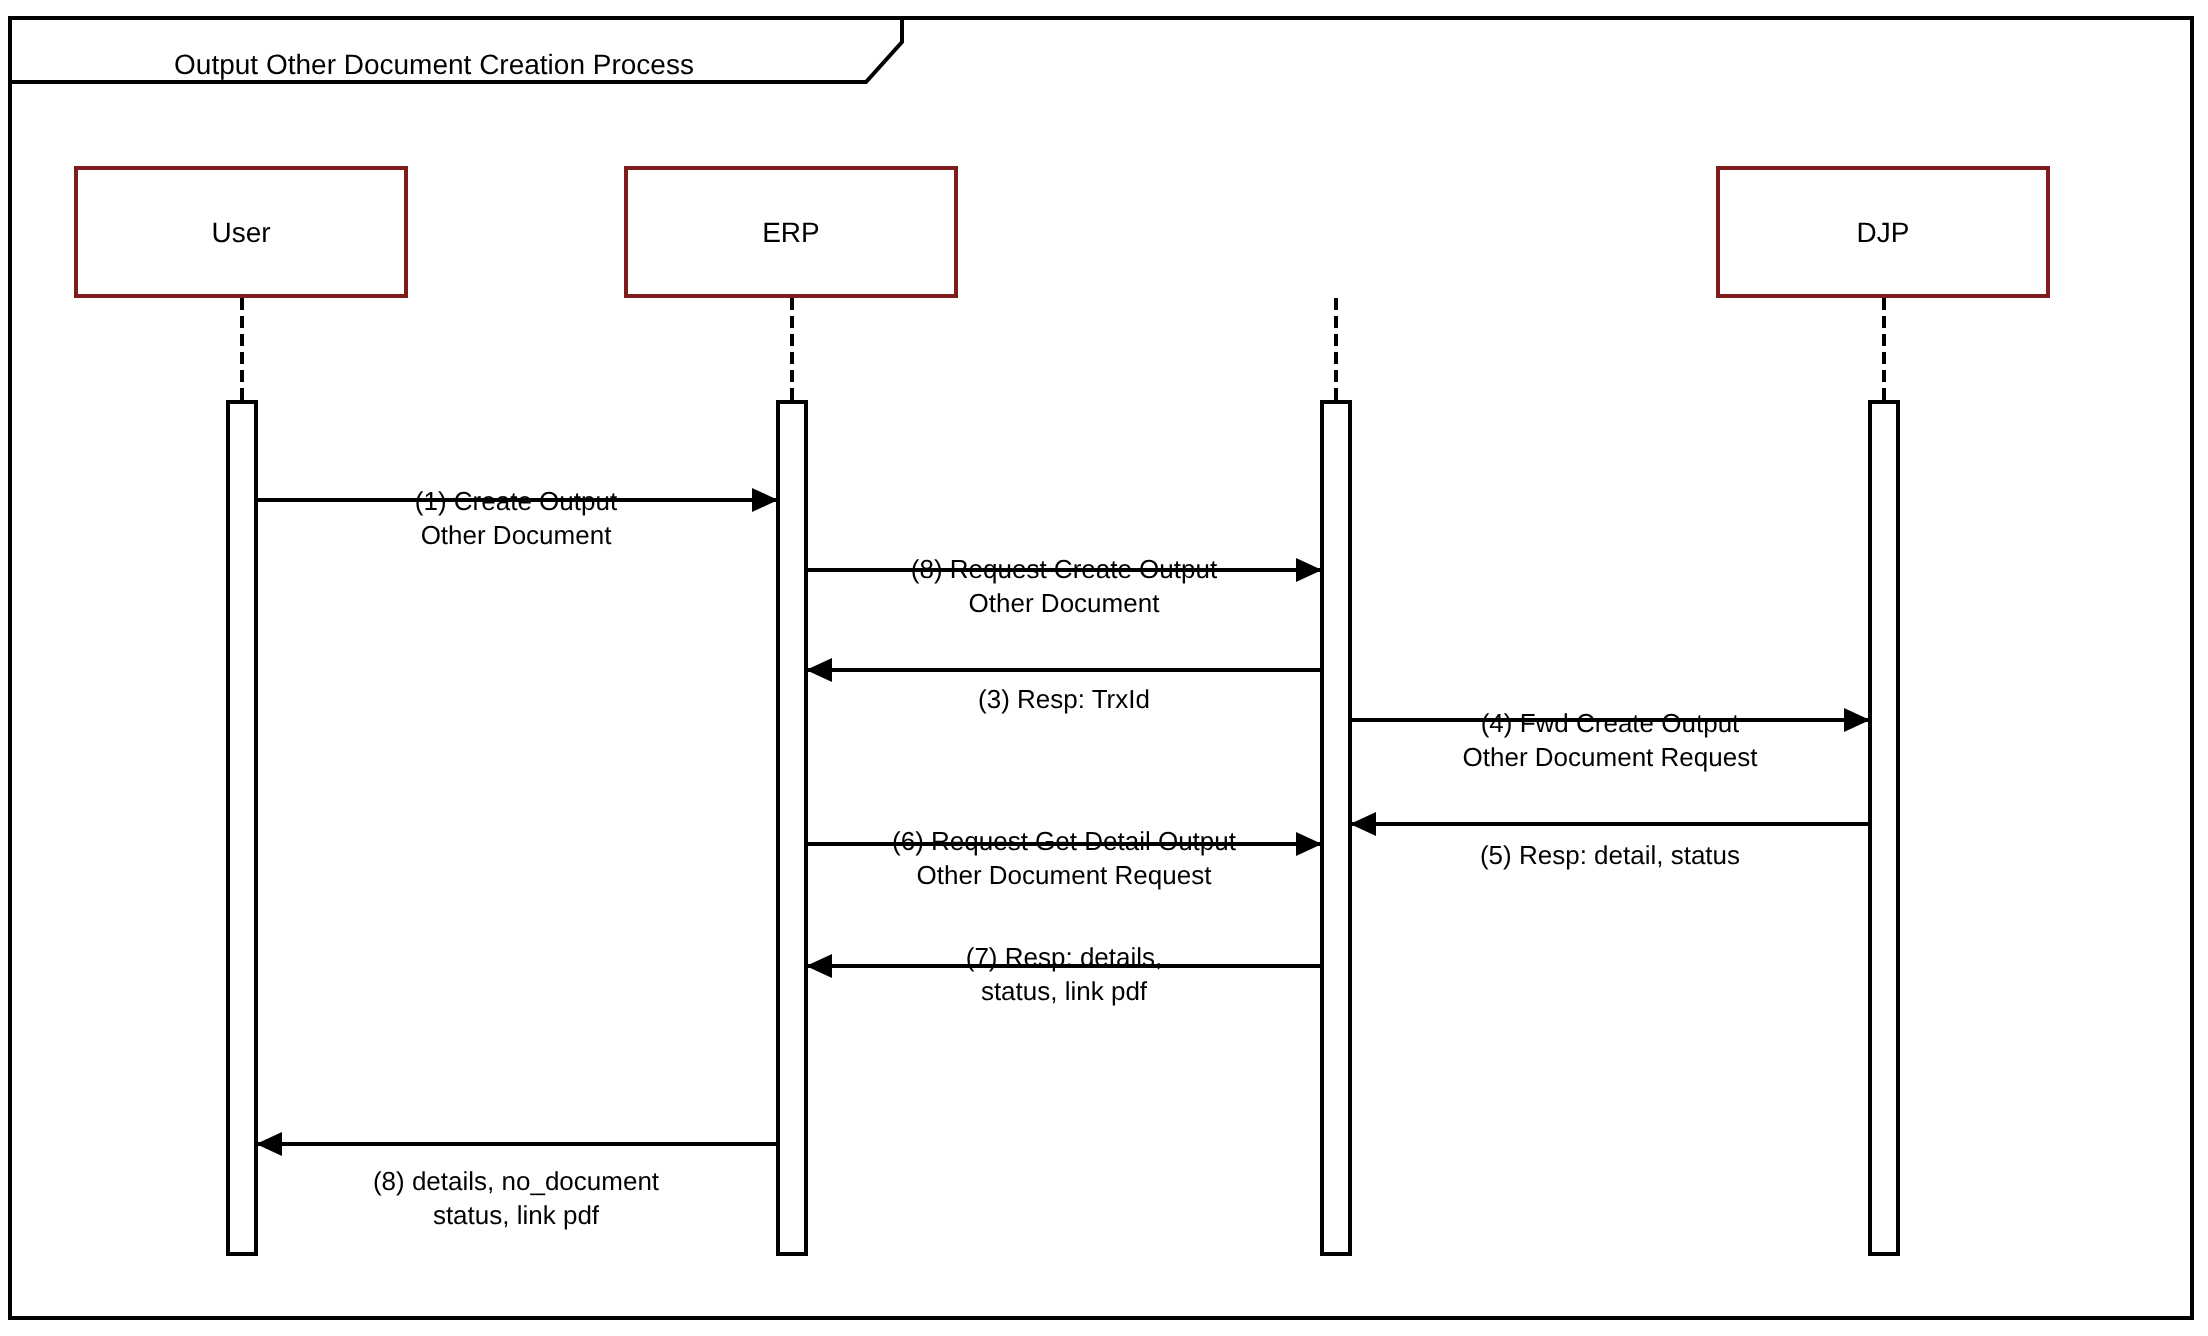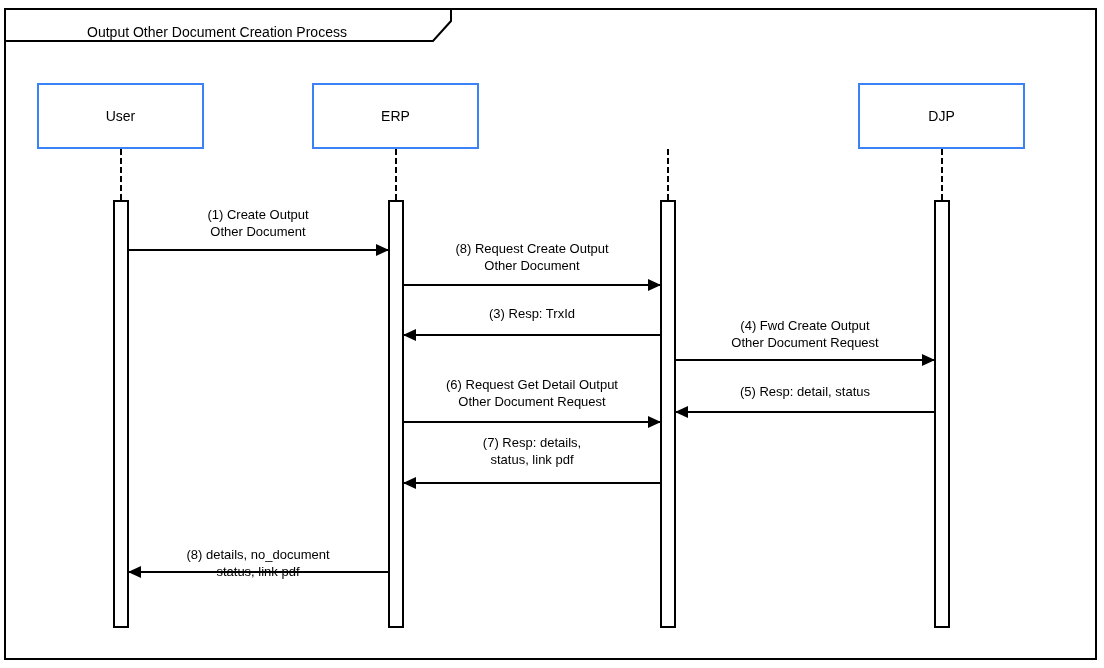--- a/index.html
+++ b/index.html
@@ -35,21 +35,21 @@
     display: flex;
     align-items: center;
     justify-content: center;
     font-size: 14px;
     white-space: nowrap;
   }
   .actor {
     position: absolute;
     top: 83px;
     width: 167px; height: 66px;
-    border: 2px solid #3b82f6;
+    border: 2px solid #7f1d1d;
     box-sizing: border-box;
     background: #ffffff;
     display: flex;
     align-items: center;
     justify-content: center;
     font-size: 14px;
   }
   .lifeline {
     position: absolute;
     top: 149px;
@@ -85,20 +85,21 @@
     left: -1px;
     border-right: 13px solid #000000;
   }
   .msg-label {
     position: absolute;
     transform: translateX(-50%);
     text-align: center;
     font-size: 13px;
     line-height: 17px;
     white-space: nowrap;
+    margin-top: 36px;
   }
   .msg-label span { display: block; }
 </style>
 </head>
 <body>
 
 <div id="canvas">
 
   <div class="frame"></div>
 

